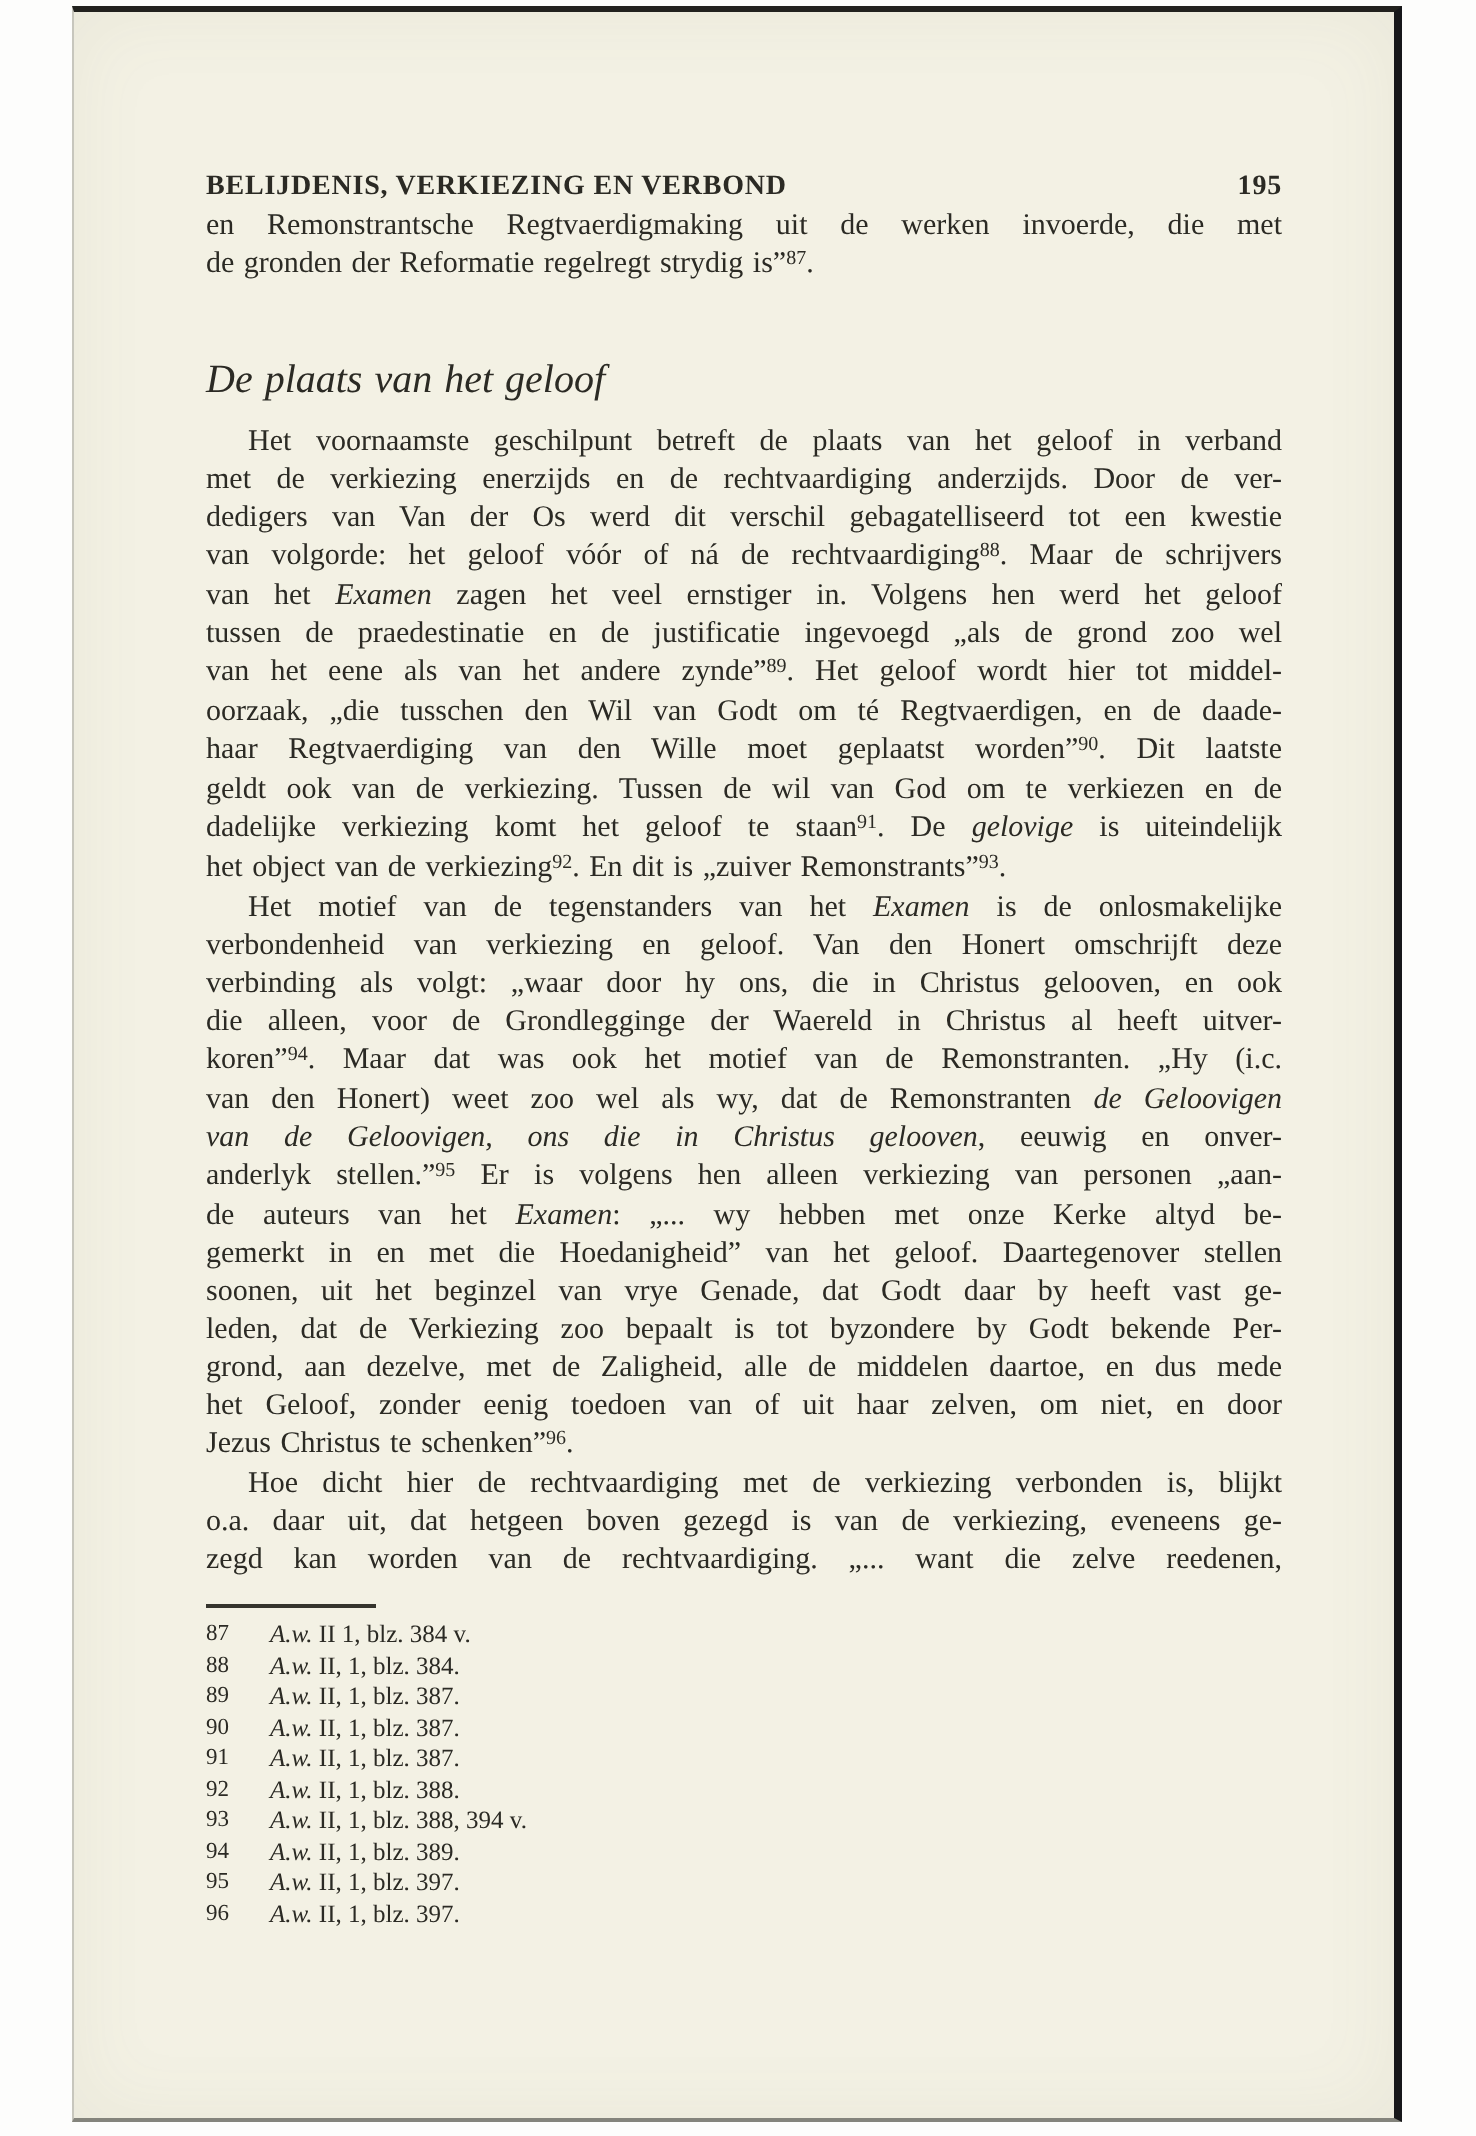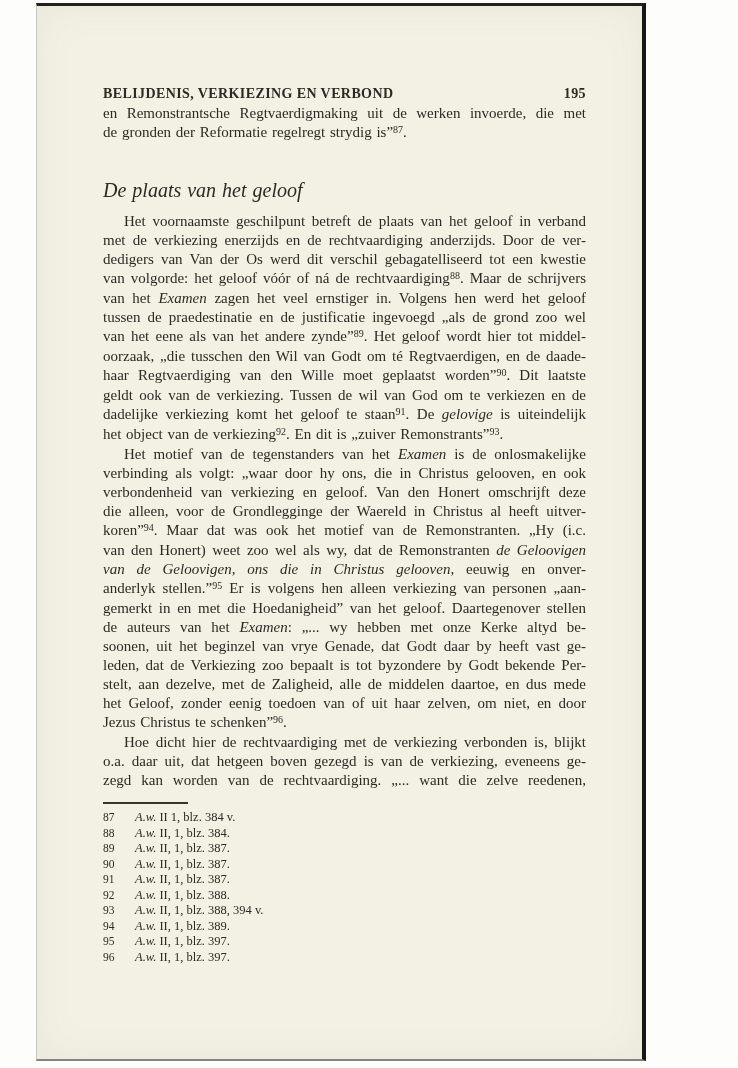--- a/index.html
+++ b/index.html
@@ -2,21 +2,21 @@
 <html><head>
 <meta charset="utf-8">
 <style>
   * { margin:0; padding:0; box-sizing:border-box; }
   html,body { background:#ffffff; }
   .canvas {
     position:relative; width:738px; height:1068px; background:#fdfdfc;
     overflow:hidden; font-family:"Liberation Serif", serif; color:#2b2a24;
   }
   .page {
-    position:absolute; left:36px; top:3px; width:610px; height:1058px;
+    position:absolute; left:36px; top:3px; width:665px; height:1058px;
     background:#f3f1e4;
     border-top:3px solid #22211e;
     border-right:4px solid #17171a;
     border-left:1px solid #c7c6bd;
     border-bottom:2px solid #84847c;
     box-shadow: inset 0 0 40px rgba(120,115,85,0.07);
   }
   .content {
     position:absolute; left:66px; right:56px; top:0;
     padding-top:79px;
@@ -78,32 +78,32 @@
             <div class="line"><span>tussen de praedestinatie en de justificatie ingevoegd „als de grond zoo wel</span></div>
             <div class="line"><span>van het eene als van het andere zynde”</span><span class="sup">89</span><span>. Het geloof wordt hier tot middel-</span></div>
             <div class="line"><span>oorzaak, „die tusschen den Wil van Godt om té Regtvaerdigen, en de daade-</span></div>
             <div class="line"><span>haar Regtvaerdiging van den Wille moet geplaatst worden”</span><span class="sup">90</span><span>. Dit laatste</span></div>
             <div class="line"><span>geldt ook van de verkiezing. Tussen de wil van God om te verkiezen en de</span></div>
             <div class="line"><span>dadelijke verkiezing komt het geloof te staan</span><span class="sup">91</span><span>. De </span><span class="it">gelovige</span><span> is uiteindelijk</span></div>
             <div class="line end"><span>het object van de verkiezing</span><span class="sup">92</span><span>. En dit is „zuiver Remonstrants”</span><span class="sup">93</span><span>.</span></div>
           </div>
           <div class="para indent">
             <div class="line"><span>Het motief van de tegenstanders van het </span><span class="it">Examen</span><span> is de onlosmakelijke</span></div>
+            <div class="line"><span>verbondenheid van verkiezing en geloof. Van den Honert omschrijft deze</span></div>
             <div class="line"><span>verbinding als volgt: „waar door hy ons, die in Christus gelooven, en ook</span></div>
-            <div class="line"><span>verbondenheid van verkiezing en geloof. Van den Honert omschrijft deze</span></div>
             <div class="line"><span>die alleen, voor de Grondlegginge der Waereld in Christus al heeft uitver-</span></div>
             <div class="line"><span>koren”</span><span class="sup">94</span><span>. Maar dat was ook het motief van de Remonstranten. „Hy (i.c.</span></div>
             <div class="line"><span>van den Honert) weet zoo wel als wy, dat de Remonstranten </span><span class="it">de Geloovigen</span></div>
             <div class="line"><span class="it">van de Geloovigen, ons die in Christus gelooven</span><span>, eeuwig en onver-</span></div>
             <div class="line"><span>anderlyk stellen.”</span><span class="sup">95</span><span> Er is volgens hen alleen verkiezing van personen „aan-</span></div>
+            <div class="line"><span>de auteurs van het </span><span class="it">Examen</span><span>: „... wy hebben met onze Kerke altyd be-</span></div>
             <div class="line"><span>gemerkt in en met die Hoedanigheid” van het geloof. Daartegenover stellen</span></div>
-            <div class="line"><span>de auteurs van het </span><span class="it">Examen</span><span>: „... wy hebben met onze Kerke altyd be-</span></div>
             <div class="line"><span>soonen, uit het beginzel van vrye Genade, dat Godt daar by heeft vast ge-</span></div>
             <div class="line"><span>leden, dat de Verkiezing zoo bepaalt is tot byzondere by Godt bekende Per-</span></div>
-            <div class="line"><span>stelt, aan dezelve, met de Zaligheid, alle de middelen daartoe, en dus mede</span></div>
+            <div class="line"><span>grond, aan dezelve, met de Zaligheid, alle de middelen daartoe, en dus mede</span></div>
             <div class="line"><span>het Geloof, zonder eenig toedoen van of uit haar zelven, om niet, en door</span></div>
             <div class="line end"><span>Jezus Christus te schenken”</span><span class="sup">96</span><span>.</span></div>
           </div>
           <div class="para indent">
             <div class="line"><span>Hoe dicht hier de rechtvaardiging met de verkiezing verbonden is, blijkt</span></div>
             <div class="line"><span>o.a. daar uit, dat hetgeen boven gezegd is van de verkiezing, eveneens ge-</span></div>
             <div class="line"><span>zegd kan worden van de rechtvaardiging. „... want die zelve reedenen,</span></div>
           </div>
         </div>
 

